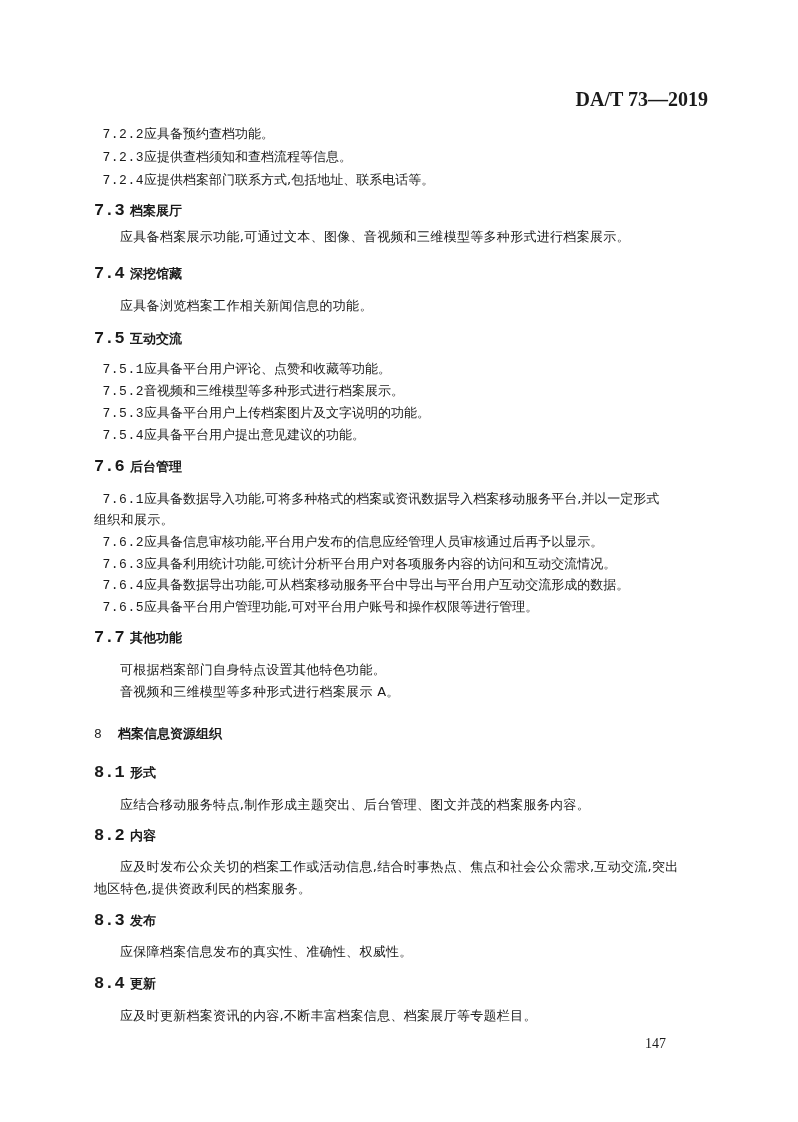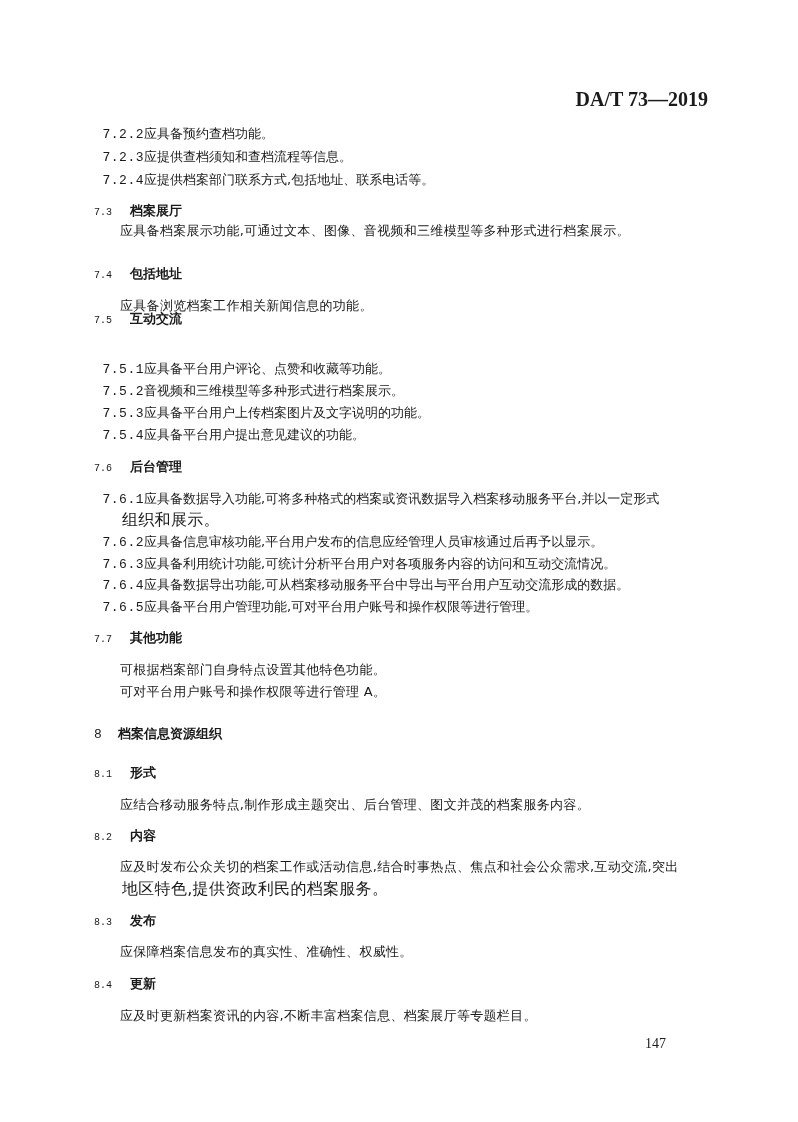--- a/index.html
+++ b/index.html
@@ -1,64 +1,64 @@
 <!DOCTYPE html>
 <html><head>
 <meta charset="utf-8">
 <style>
   html, body { margin:0; padding:0; background:#ffffff; }
   body { width:798px; height:1122px; position:relative; overflow:hidden;
          font-family:"DejaVu Sans","Liberation Sans",sans-serif; color:#1a1a1a; }
   .line { position:absolute; left:94px; font-size:13px; line-height:18px; white-space:nowrap; }
   .num { display:inline-block; font-family:"Liberation Mono","DejaVu Sans Mono",monospace; font-size:13px; letter-spacing:0.5px;text-align:right; }
-  .h-num { display:inline-block; font-family:"Liberation Mono","DejaVu Sans Mono",monospace; font-size:10px; width:36px; }
+  .h-num { display:inline-block; font-family:"Liberation Mono","DejaVu Sans Mono",monospace; font-size:17px; width:36px;font-weight:bold; }
   .h-title { font-weight:bold; }
   .sub-num { width:50px; }
   .para { position:absolute; left:120px; font-size:13px; line-height:18px; white-space:nowrap; letter-spacing:0.3px; }
-  .cont { position:absolute; left:94px; font-size:16px; line-height:18px; white-space:nowrap; letter-spacing:0.3px;margin-left:28px; }
+  .cont { position:absolute; left:94px; font-size:13px; line-height:18px; white-space:nowrap; letter-spacing:0.3px; }
   .header-id { position:absolute; right:90px; top:88px; font-weight:bold; font-size:20px;
                font-family:"Liberation Serif","DejaVu Serif",serif; }
   .page-num { position:absolute; right:132px; top:1036px; font-size:14px;
               font-family:"Liberation Serif","DejaVu Serif",serif; }
   .sec8-num { display:inline-block; width:24px; font-family:"Liberation Mono",monospace; }
 </style>
 </head>
 <body>
 
 <div>
 
   <div class="header-id">DA/T 73—2019</div>
 
   <div class="line" style="top:125px"><span class="num sub-num">7.2.2</span><span>应具备预约查档功能。</span></div>
   <div class="line" style="top:148px"><span class="num sub-num">7.2.3</span><span>应提供查档须知和查档流程等信息。</span></div>
   <div class="line" style="top:171px"><span class="num sub-num">7.2.4</span><span>应提供档案部门联系方式,包括地址、联系电话等。</span></div>
 
   <div class="line" style="top:202px"><span class="h-num">7.3</span><span class="h-title">档案展厅</span></div>
-  <div class="para" style="top:222px">应具备档案展示功能,可通过文本、图像、音视频和三维模型等多种形式进行档案展示。</div>
+  <div class="para" style="top:228px">应具备档案展示功能,可通过文本、图像、音视频和三维模型等多种形式进行档案展示。</div>
 
-  <div class="line" style="top:265px"><span class="h-num">7.4</span><span class="h-title">包括地址</span></div>
+  <div class="line" style="top:265px"><span class="h-num">7.4</span><span class="h-title">深挖馆藏</span></div>
   <div class="para" style="top:297px">应具备浏览档案工作相关新闻信息的功能。</div>
 
-  <div class="line" style="top:310px"><span class="h-num">7.5</span><span class="h-title">互动交流</span></div>
+  <div class="line" style="top:330px"><span class="h-num">7.5</span><span class="h-title">互动交流</span></div>
   <div class="line" style="top:360px"><span class="num sub-num">7.5.1</span><span>应具备平台用户评论、点赞和收藏等功能。</span></div>
   <div class="line" style="top:382px"><span class="num sub-num">7.5.2</span><span>音视频和三维模型等多种形式进行档案展示。</span></div>
   <div class="line" style="top:404px"><span class="num sub-num">7.5.3</span><span>应具备平台用户上传档案图片及文字说明的功能。</span></div>
   <div class="line" style="top:426px"><span class="num sub-num">7.5.4</span><span>应具备平台用户提出意见建议的功能。</span></div>
 
   <div class="line" style="top:458px"><span class="h-num">7.6</span><span class="h-title">后台管理</span></div>
   <div class="line" style="top:490px"><span class="num sub-num">7.6.1</span><span>应具备数据导入功能,可将多种格式的档案或资讯数据导入档案移动服务平台,并以一定形式</span></div>
   <div class="cont" style="top:511px">组织和展示。</div>
   <div class="line" style="top:533px"><span class="num sub-num">7.6.2</span><span>应具备信息审核功能,平台用户发布的信息应经管理人员审核通过后再予以显示。</span></div>
   <div class="line" style="top:555px"><span class="num sub-num">7.6.3</span><span>应具备利用统计功能,可统计分析平台用户对各项服务内容的访问和互动交流情况。</span></div>
   <div class="line" style="top:576px"><span class="num sub-num">7.6.4</span><span>应具备数据导出功能,可从档案移动服务平台中导出与平台用户互动交流形成的数据。</span></div>
   <div class="line" style="top:598px"><span class="num sub-num">7.6.5</span><span>应具备平台用户管理功能,可对平台用户账号和操作权限等进行管理。</span></div>
 
   <div class="line" style="top:629px"><span class="h-num">7.7</span><span class="h-title">其他功能</span></div>
   <div class="para" style="top:661px">可根据档案部门自身特点设置其他特色功能。</div>
-  <div class="para" style="top:683px">可对平台用户账号和操作权限等进行管理 A。</div>
+  <div class="para" style="top:683px">音视频和三维模型等多种形式进行档案展示 A。</div>
 
   <div class="line" style="top:725px"><span class="sec8-num">8</span><span class="h-title">档案信息资源组织</span></div>
 
   <div class="line" style="top:764px"><span class="h-num">8.1</span><span class="h-title">形式</span></div>
   <div class="para" style="top:796px">应结合移动服务特点,制作形成主题突出、后台管理、图文并茂的档案服务内容。</div>
 
   <div class="line" style="top:827px"><span class="h-num">8.2</span><span class="h-title">内容</span></div>
   <div class="para" style="top:858px">应及时发布公众关切的档案工作或活动信息,结合时事热点、焦点和社会公众需求,互动交流,突出</div>
   <div class="cont" style="top:880px">地区特色,提供资政利民的档案服务。</div>
 

